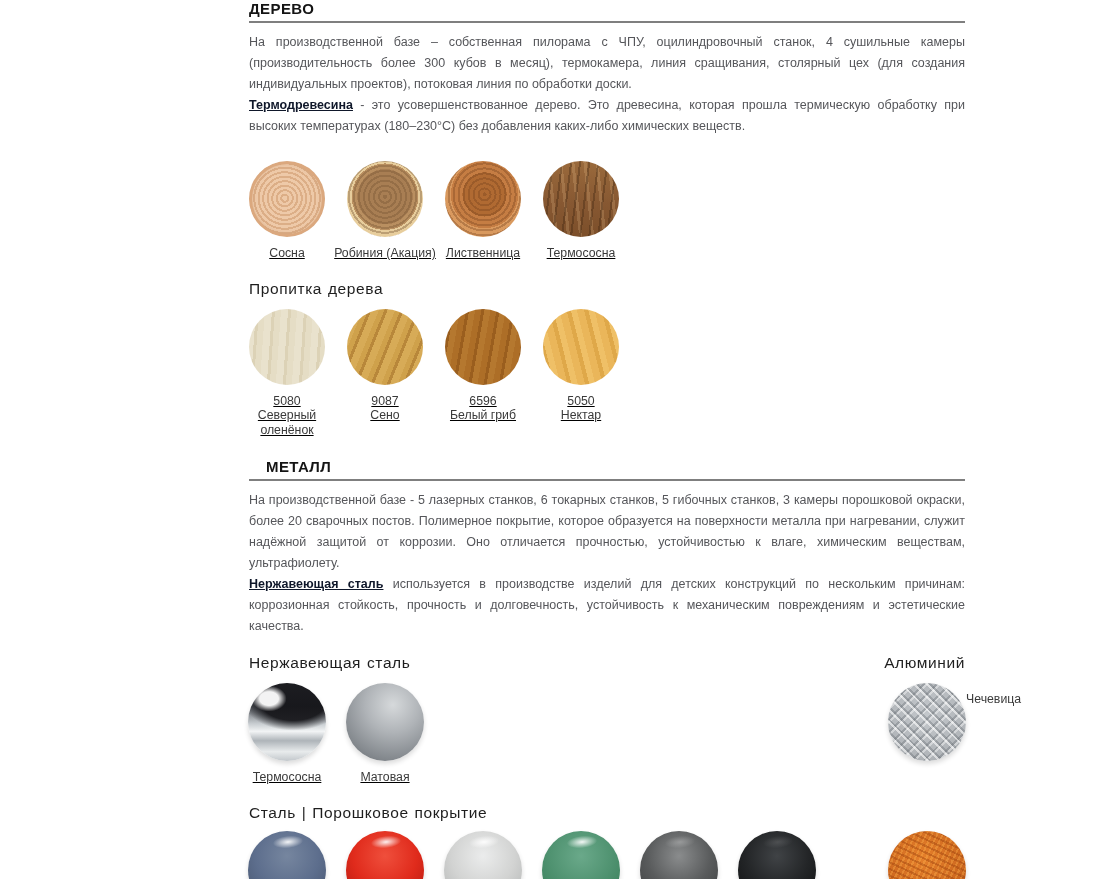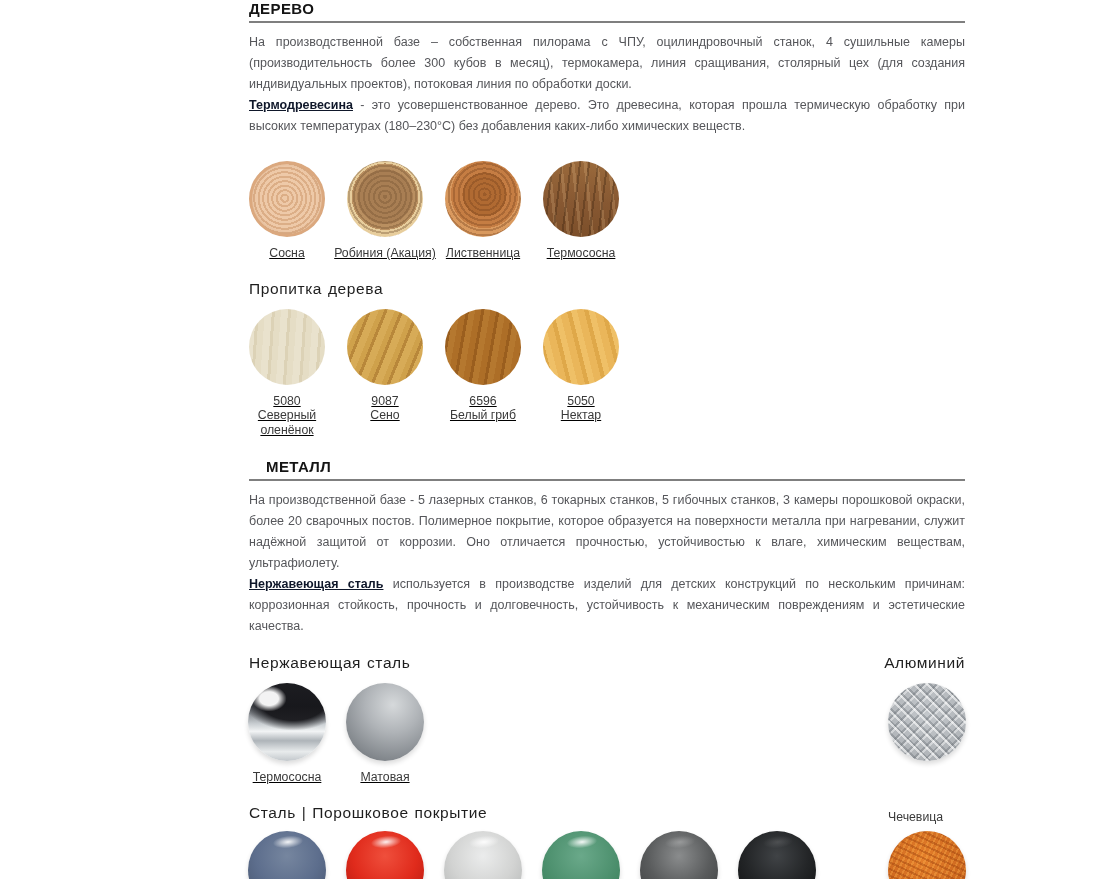--- a/index.html
+++ b/index.html
@@ -19,21 +19,21 @@
   .body-text p{margin:0;}
   .body-text b{color:#0f172a;text-decoration:underline;}
 
   
   .sub-head{font-size:15.5px;color:#1e1e1e;letter-spacing:.6px;word-spacing:1px;}
   .sub-head-row{display:flex;justify-content:space-between;align-items:baseline;}
 
   
   .swatch-row{display:flex;margin-left:-11px;position:relative;}
   .cell{width:98px;display:flex;flex-direction:column;align-items:center;flex:none;text-decoration:underline;}
-  .cell-right{position:absolute;right:-21px;top:0;width:98px;display:flex;flex-direction:column;align-items:flex-start;gap:40px;}
+  .cell-right{position:absolute;right:-21px;top:0;width:98px;display:flex;flex-direction:row;align-items:flex-start;}
   .disc{width:76px;height:76px;border-radius:50%;flex:none;position:relative;}
   .cell-label{margin-top:9px;font-size:12.3px;color:#3a3a3a;text-align:center;line-height:14.5px;width:94px;}
   .cell-label .code{font-weight:400;}
   .nowrap{white-space:nowrap;width:auto;}
 
   
   .tx-pine{
     background:
       repeating-radial-gradient(circle at 47% 49%, #eec9a8 0 2.5px, #dcae87 2.5px 4.5px),
       #e6bd96;

